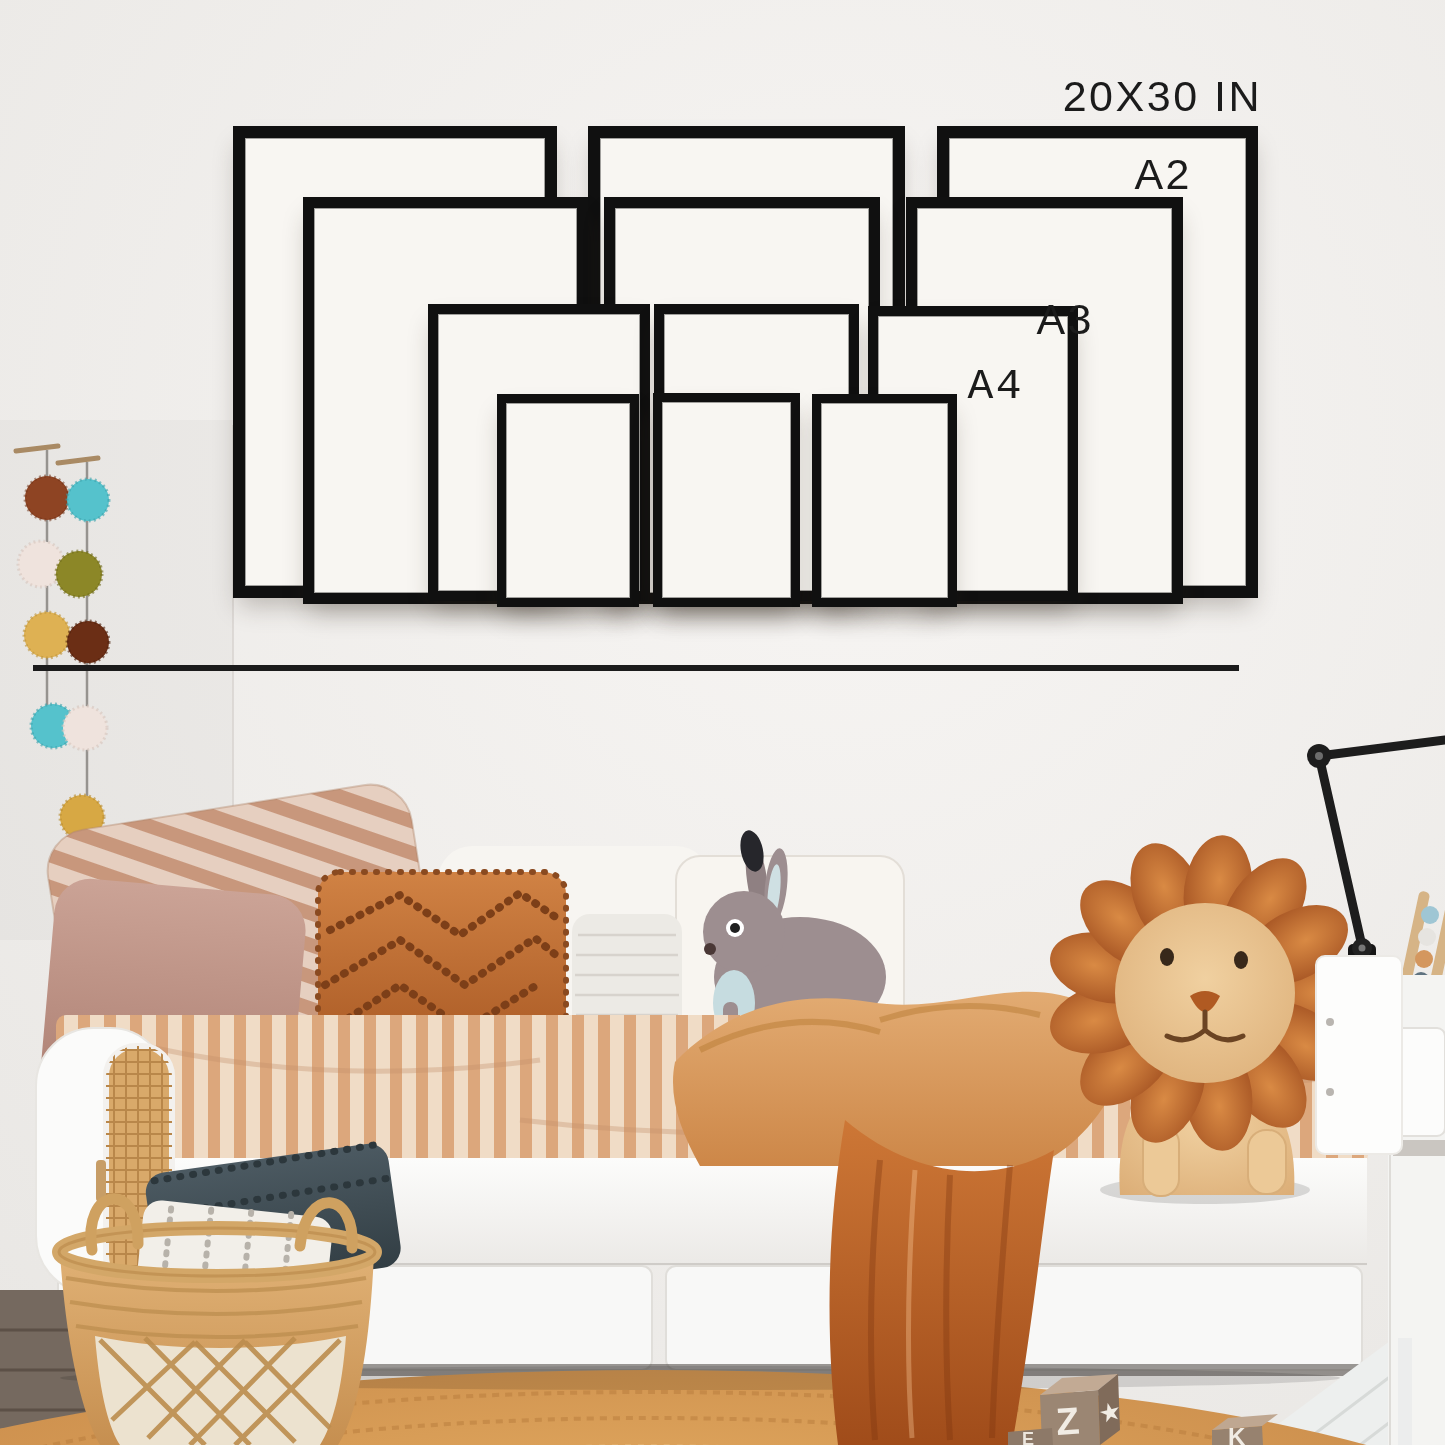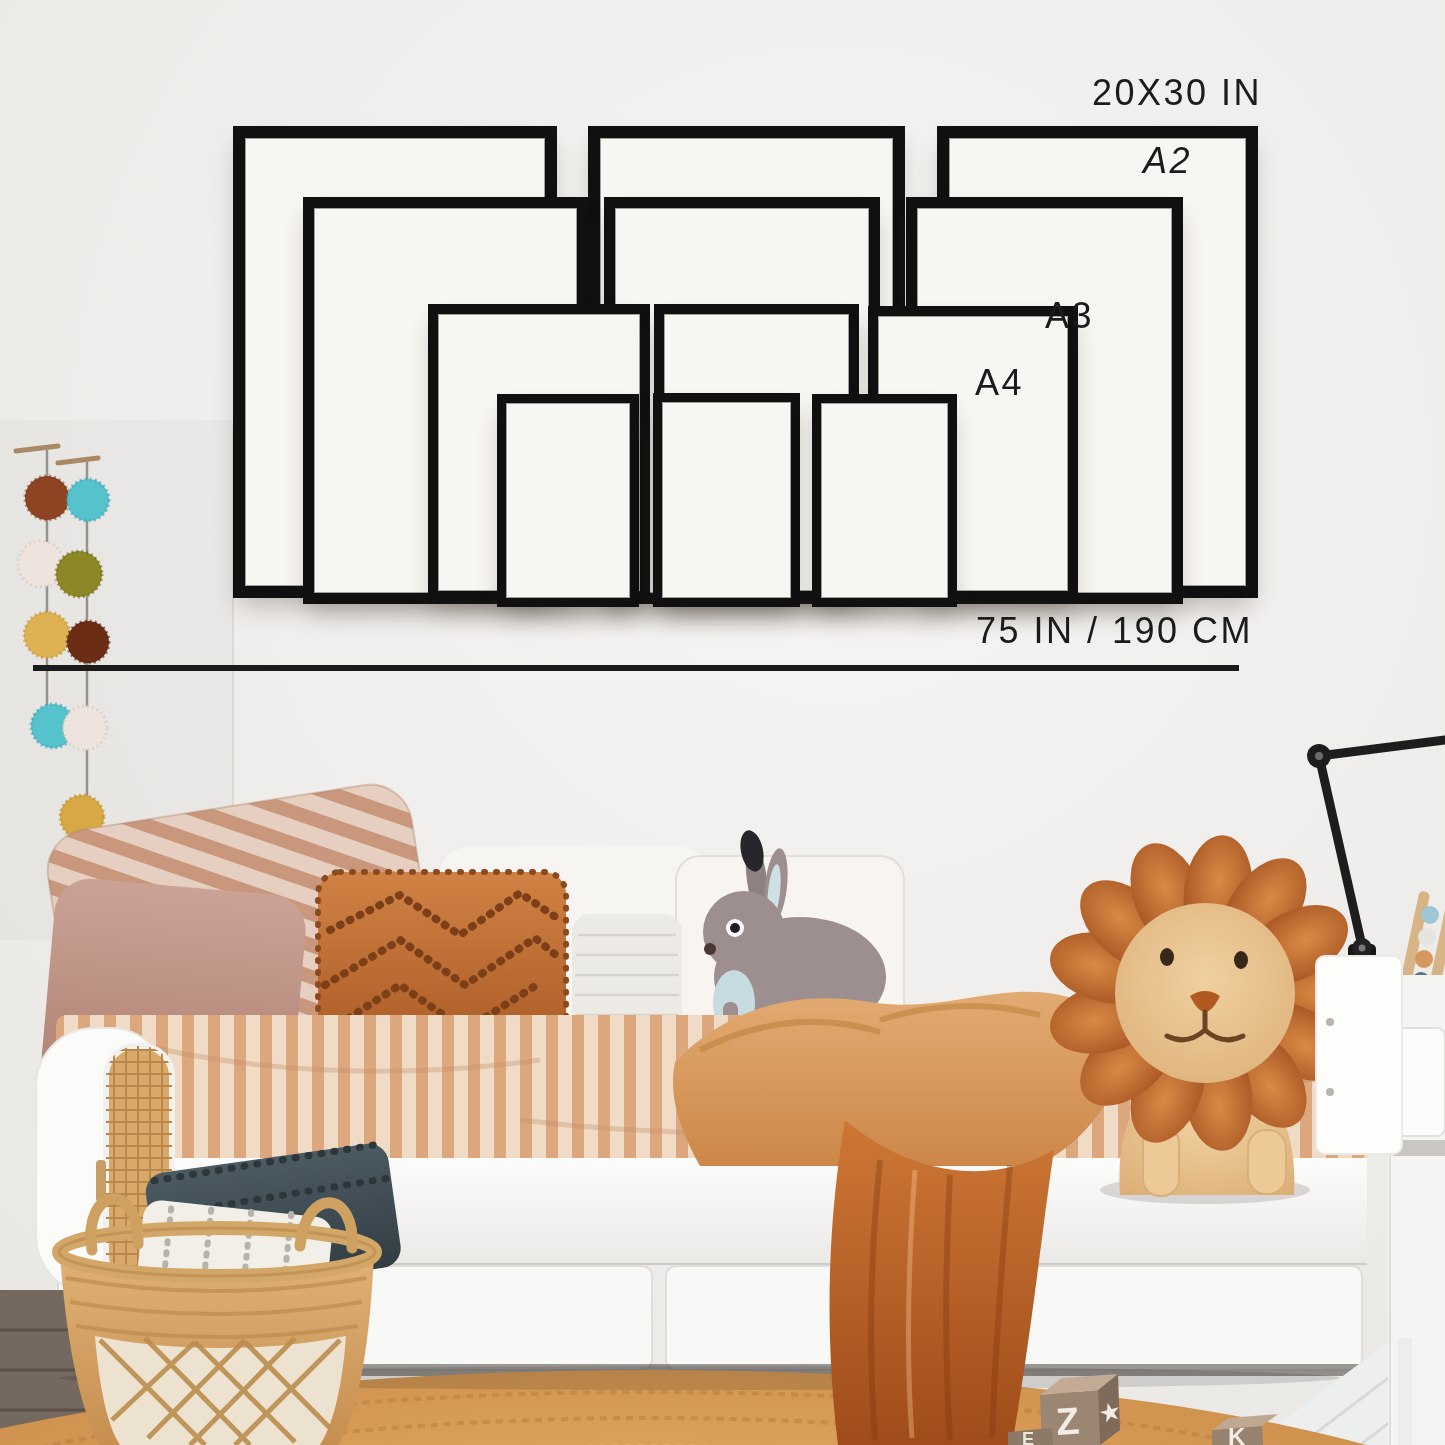--- a/index.html
+++ b/index.html
@@ -21,25 +21,25 @@
   .f5{left:604px;top:197px;width:276px;height:407px;}
   .f6{left:906px;top:197px;width:277px;height:407px;}
   .f7{left:428px;top:304px;width:222px;height:297px;}
   .f8{left:654px;top:304px;width:205px;height:297px;}
   .f9{left:868px;top:306px;width:210px;height:295px;}
   .f10{left:497px;top:394px;width:142px;height:213px;}
   .f11{left:653px;top:393px;width:147px;height:214px;}
   .f12{left:812px;top:394px;width:145px;height:213px;}
   
   .guide-text{position:absolute;z-index:50;color:var(--c-text,#1b1b1b);
-              font-size:36px;letter-spacing:2.5px;white-space:nowrap;font-weight:400;}
+              font-size:43px;letter-spacing:2.5px;white-space:nowrap;font-weight:400;}
   .t-2030{right:183px;top:72px;}
-  .t-a2{right:253px;top:140px;font-style:italic;}
+  .t-a2{right:253px;top:150px;}
   .t-a3{right:351px;top:254px;margin-top:41px;}
-  .t-a4{right:421px;top:362px;}
+  .t-a4{right:421px;top:362px;font-family:Liberation Mono, monospace;}
   .t-bed{left:300px;top:608px;letter-spacing:3px;}
   .t-len{right:192px;top:610px;}
   .guide-line{position:absolute;z-index:50;left:33px;top:665px;width:1206px;height:6px;
               background:var(--c-text,#151515);}
 </style>
 </head>
 <body>
 
 <div class="scene">
 
@@ -328,16 +328,15 @@
   <div class="frame row3 f8"></div>
   <div class="frame row3 f9"></div>
   <div class="frame row4 f10"></div>
   <div class="frame row4 f11"></div>
   <div class="frame row4 f12"></div>
 
   <div class="guide-text t-2030">20X30 IN</div>
   <div class="guide-text t-a2">A2</div>
   <div class="guide-text t-a3">A3</div>
   <div class="guide-text t-a4">A4</div>
-  <div class="guide-text t-len">75 IN / 190 CM</div>
   <div class="guide-line"></div>
 
 </div>
 
 </body></html>

